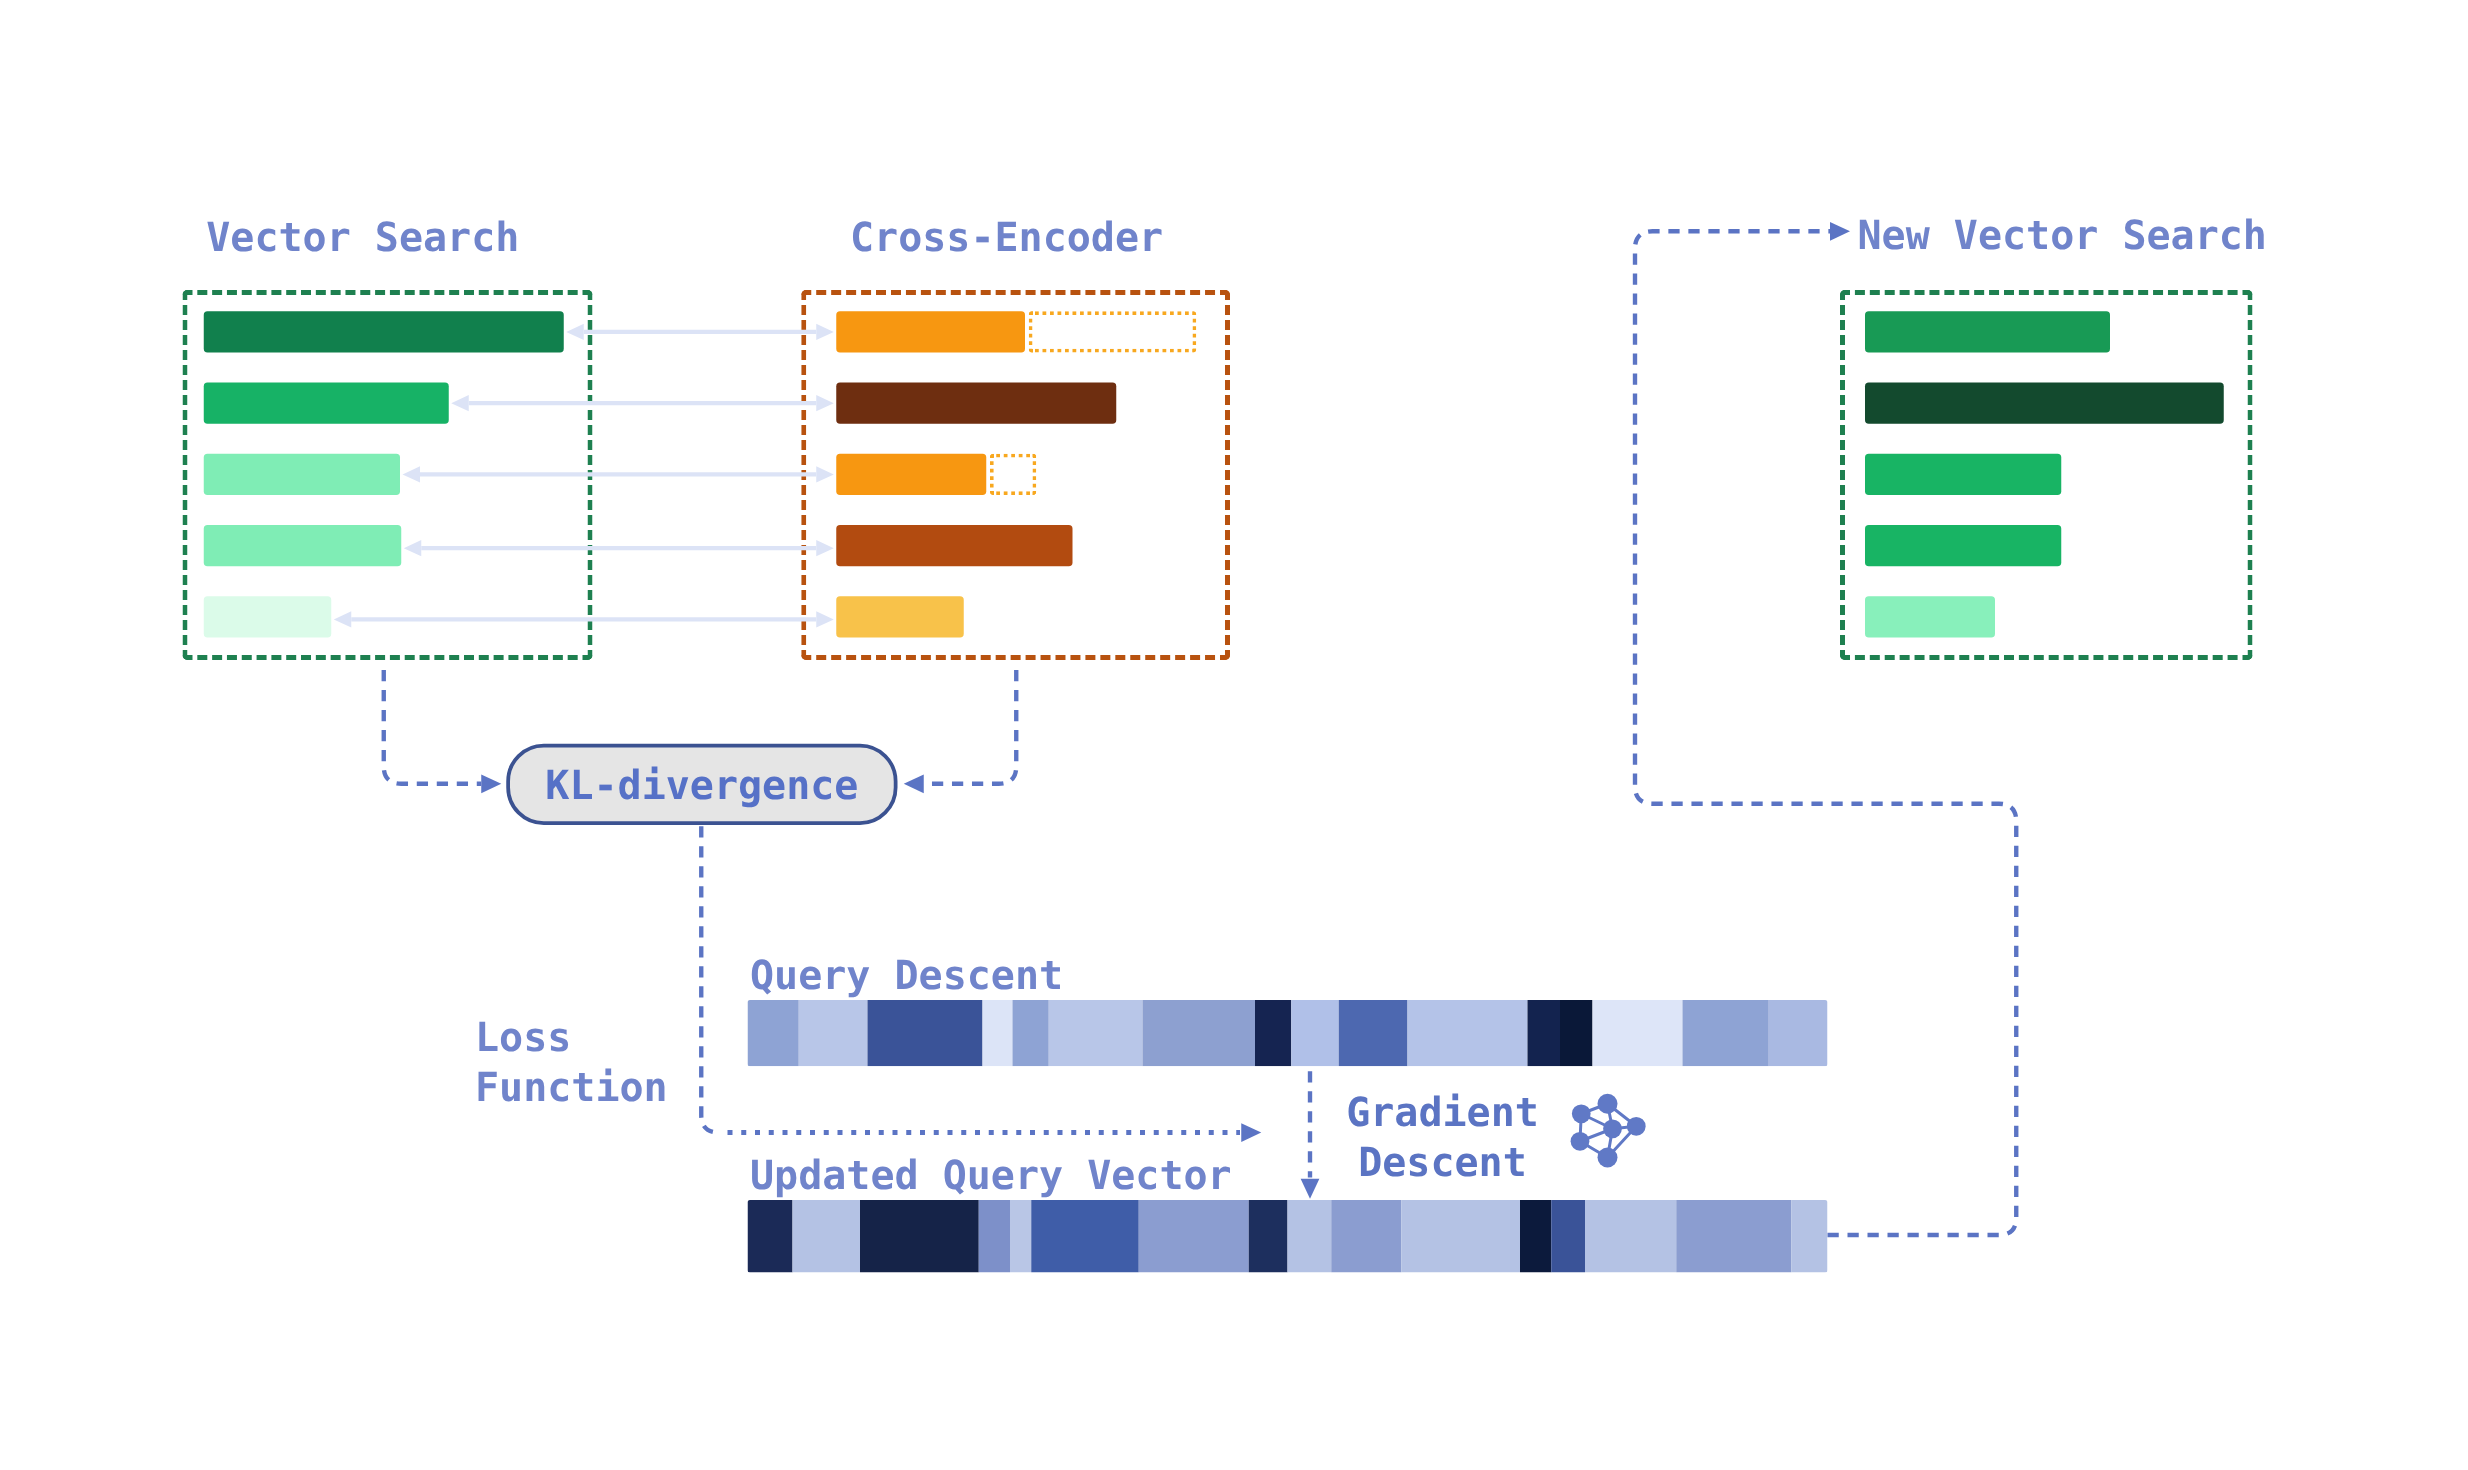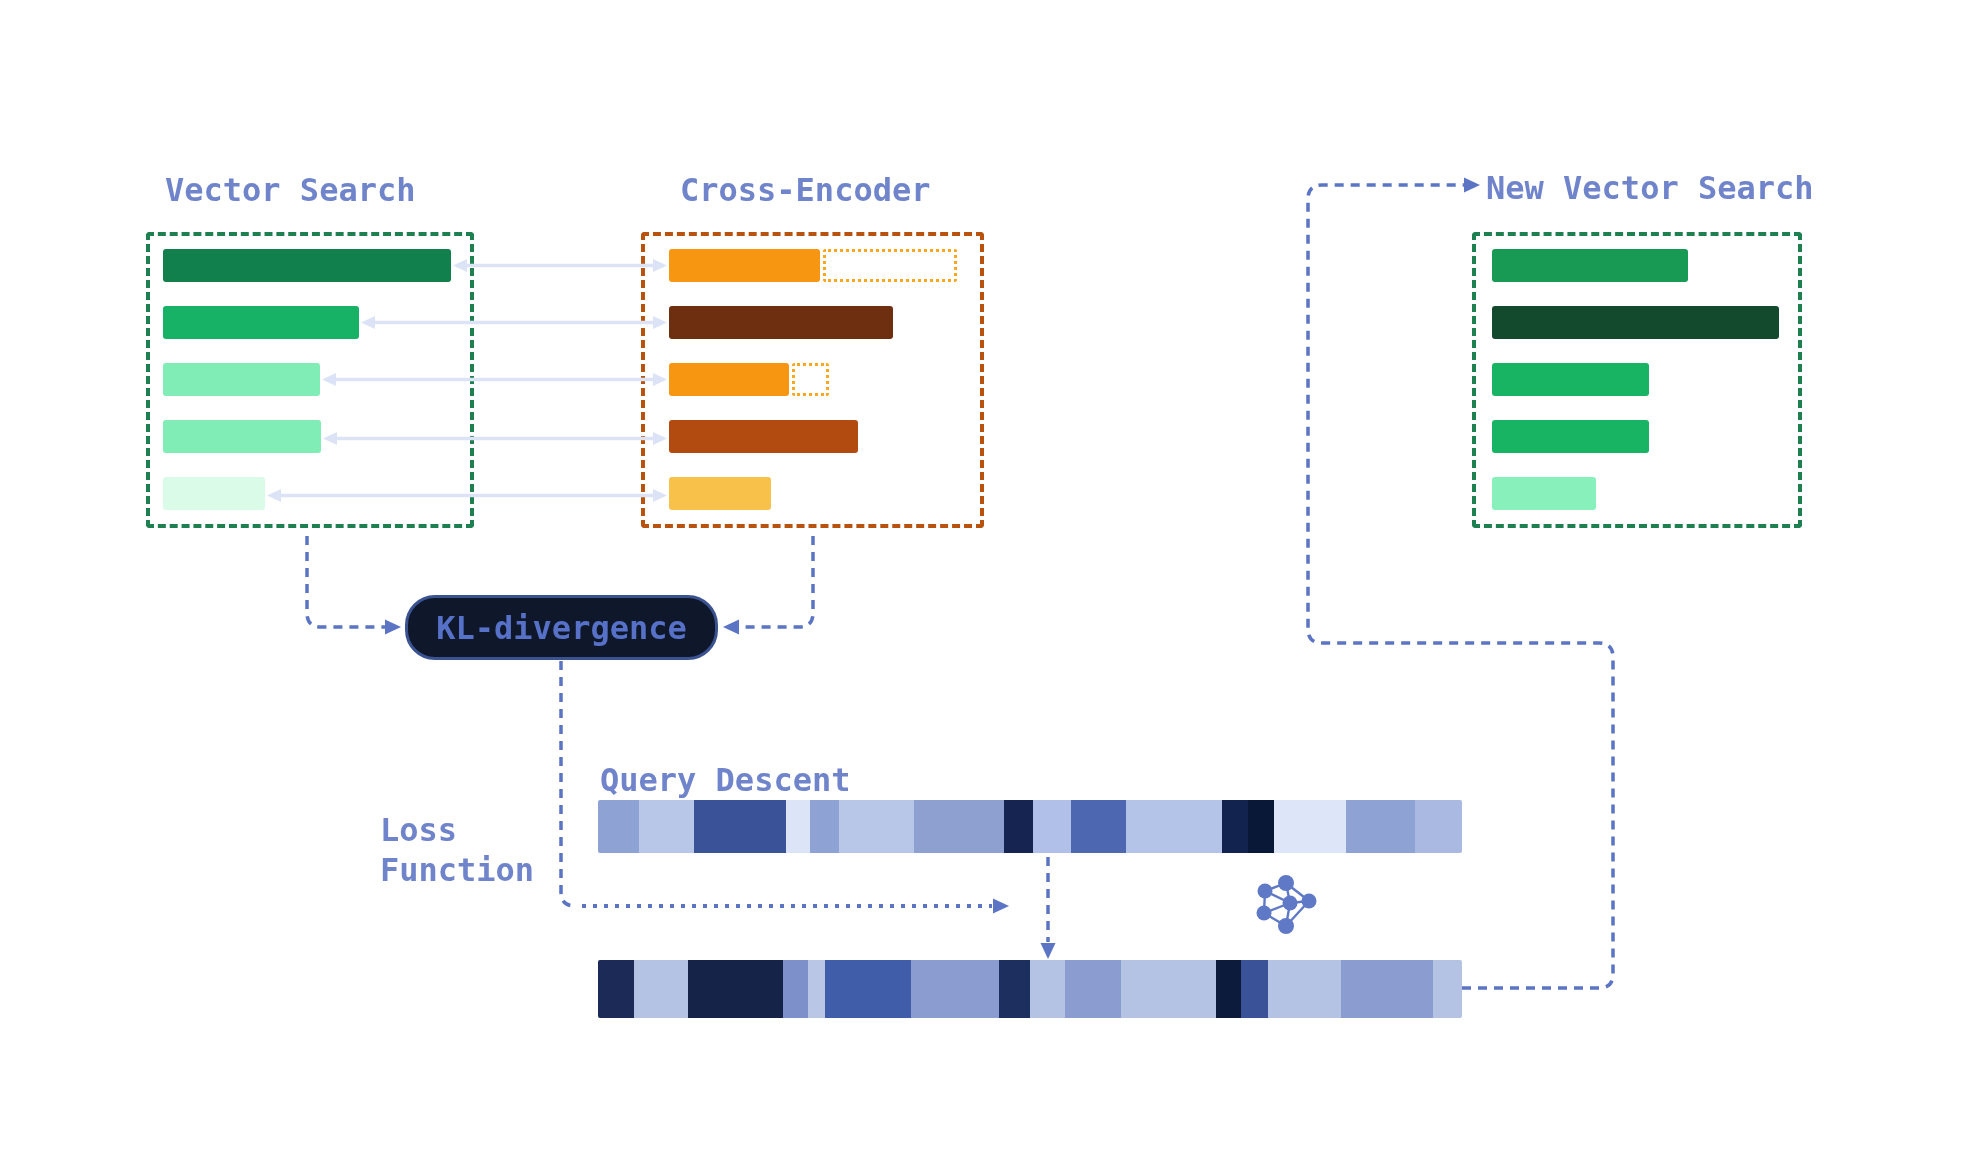--- a/index.html
+++ b/index.html
@@ -7,21 +7,21 @@
           font-family:"DejaVu Sans Mono","Liberation Mono",monospace;}
   .lbl{position:absolute;font-size:32px;font-weight:600;color:#7084cb;white-space:nowrap;line-height:40px;}
   .dash-box{position:absolute;border-radius:4px;box-sizing:border-box;}
   .green-border{border:4px dashed #1e8050;}
   .orange-border{border:4px dashed #b8520f;}
   .bars{position:absolute;display:flex;flex-direction:column;}
   .bar-row{display:flex;align-items:center;margin-bottom:24px;height:33px;}
   .bar{height:33px;border-radius:3px;}
   .bar-ext{height:33px;border:3px dotted #f8a81f;border-radius:3px;box-sizing:border-box;margin-left:3px;}
   .kl-box{position:absolute;left:405px;top:595px;width:313px;height:65px;box-sizing:border-box;
-          border:3px solid #3b5291;border-radius:30px;background:#0f172a;
+          border:3px solid #3b5291;border-radius:30px;background:#e5e5e5;
           display:flex;align-items:center;justify-content:center;}
   .kl-box span{font-size:32px;font-weight:600;color:#5671c7;}
   .strip{position:absolute;display:flex;border-radius:2px;overflow:hidden;}
   .strip .cell{height:100%;flex:0 0 auto;}
   svg.overlay{position:absolute;left:0;top:0;pointer-events:none;}
 </style>
 </head>
 <body>
 
 <div class="canvas">
@@ -111,39 +111,44 @@
       <div class="cell" style="width: 38px; background: rgb(176, 192, 232);"></div>
       <div class="cell" style="width: 55px; background: rgb(77, 104, 176);"></div>
       <div class="cell" style="width: 96px; background: rgb(180, 195, 232);"></div>
       <div class="cell" style="width: 26px; background: rgb(19, 35, 79);"></div>
       <div class="cell" style="width: 26px; background: rgb(10, 24, 56);"></div>
       <div class="cell" style="width: 72px; background: rgb(221, 229, 248);"></div>
       <div class="cell" style="width: 69px; background: rgb(142, 163, 212);"></div>
       <div class="cell" style="width: 47px; background: rgb(169, 185, 226);"></div>
     </div>
 
+  <div class="lbl" style="left:600px;top:920px;">Updated Query Vector</div>
   <div class="strip" style="left:598px;top:960px;width:864px;height:58px;">
       <div class="cell" style="width: 36px; background: rgb(27, 42, 87);"></div>
       <div class="cell" style="width: 54px; background: rgb(180, 194, 228);"></div>
       <div class="cell" style="width: 95px; background: rgb(21, 35, 72);"></div>
       <div class="cell" style="width: 25px; background: rgb(125, 144, 201);"></div>
       <div class="cell" style="width: 17px; background: rgb(185, 198, 230);"></div>
       <div class="cell" style="width: 86px; background: rgb(63, 93, 168);"></div>
       <div class="cell" style="width: 88px; background: rgb(139, 157, 208);"></div>
       <div class="cell" style="width: 31px; background: rgb(29, 47, 94);"></div>
       <div class="cell" style="width: 35px; background: rgb(180, 194, 228);"></div>
       <div class="cell" style="width: 56px; background: rgb(139, 157, 208);"></div>
       <div class="cell" style="width: 95px; background: rgb(180, 194, 228);"></div>
       <div class="cell" style="width: 25px; background: rgb(12, 26, 60);"></div>
       <div class="cell" style="width: 27px; background: rgb(58, 83, 152);"></div>
       <div class="cell" style="width: 73px; background: rgb(180, 194, 228);"></div>
       <div class="cell" style="width: 92px; background: rgb(139, 157, 208);"></div>
       <div class="cell" style="width: 29px; background: rgb(180, 194, 228);"></div>
     </div>
 
+  <div class="lbl" style="left:1040px;top:870px;width:228px;text-align:center;color:#5b74c3;white-space:normal;">
+    <div>Gradient</div>
+    <div>Descent</div>
+  </div>
 
   <svg style="position:absolute;left:1253px;top:870px;" width="66" height="66" viewBox="0 0 66 66">
     <g stroke="#6079c6" stroke-width="2.4" fill="none">
       <path d="M33 13 L12 21 M33 13 L37 33 M33 13 L56 31 M12 21 L37 33 M12 21 L11 43
                M56 31 L37 33 M56 31 L33 56 M37 33 L11 43 M37 33 L33 56 M11 43 L33 56"></path>
     </g>
     <g fill="#6079c6">
       <circle cx="33" cy="13" r="8"></circle>
       <circle cx="12" cy="21" r="7.5"></circle>
       <circle cx="56" cy="31" r="7.5"></circle>

